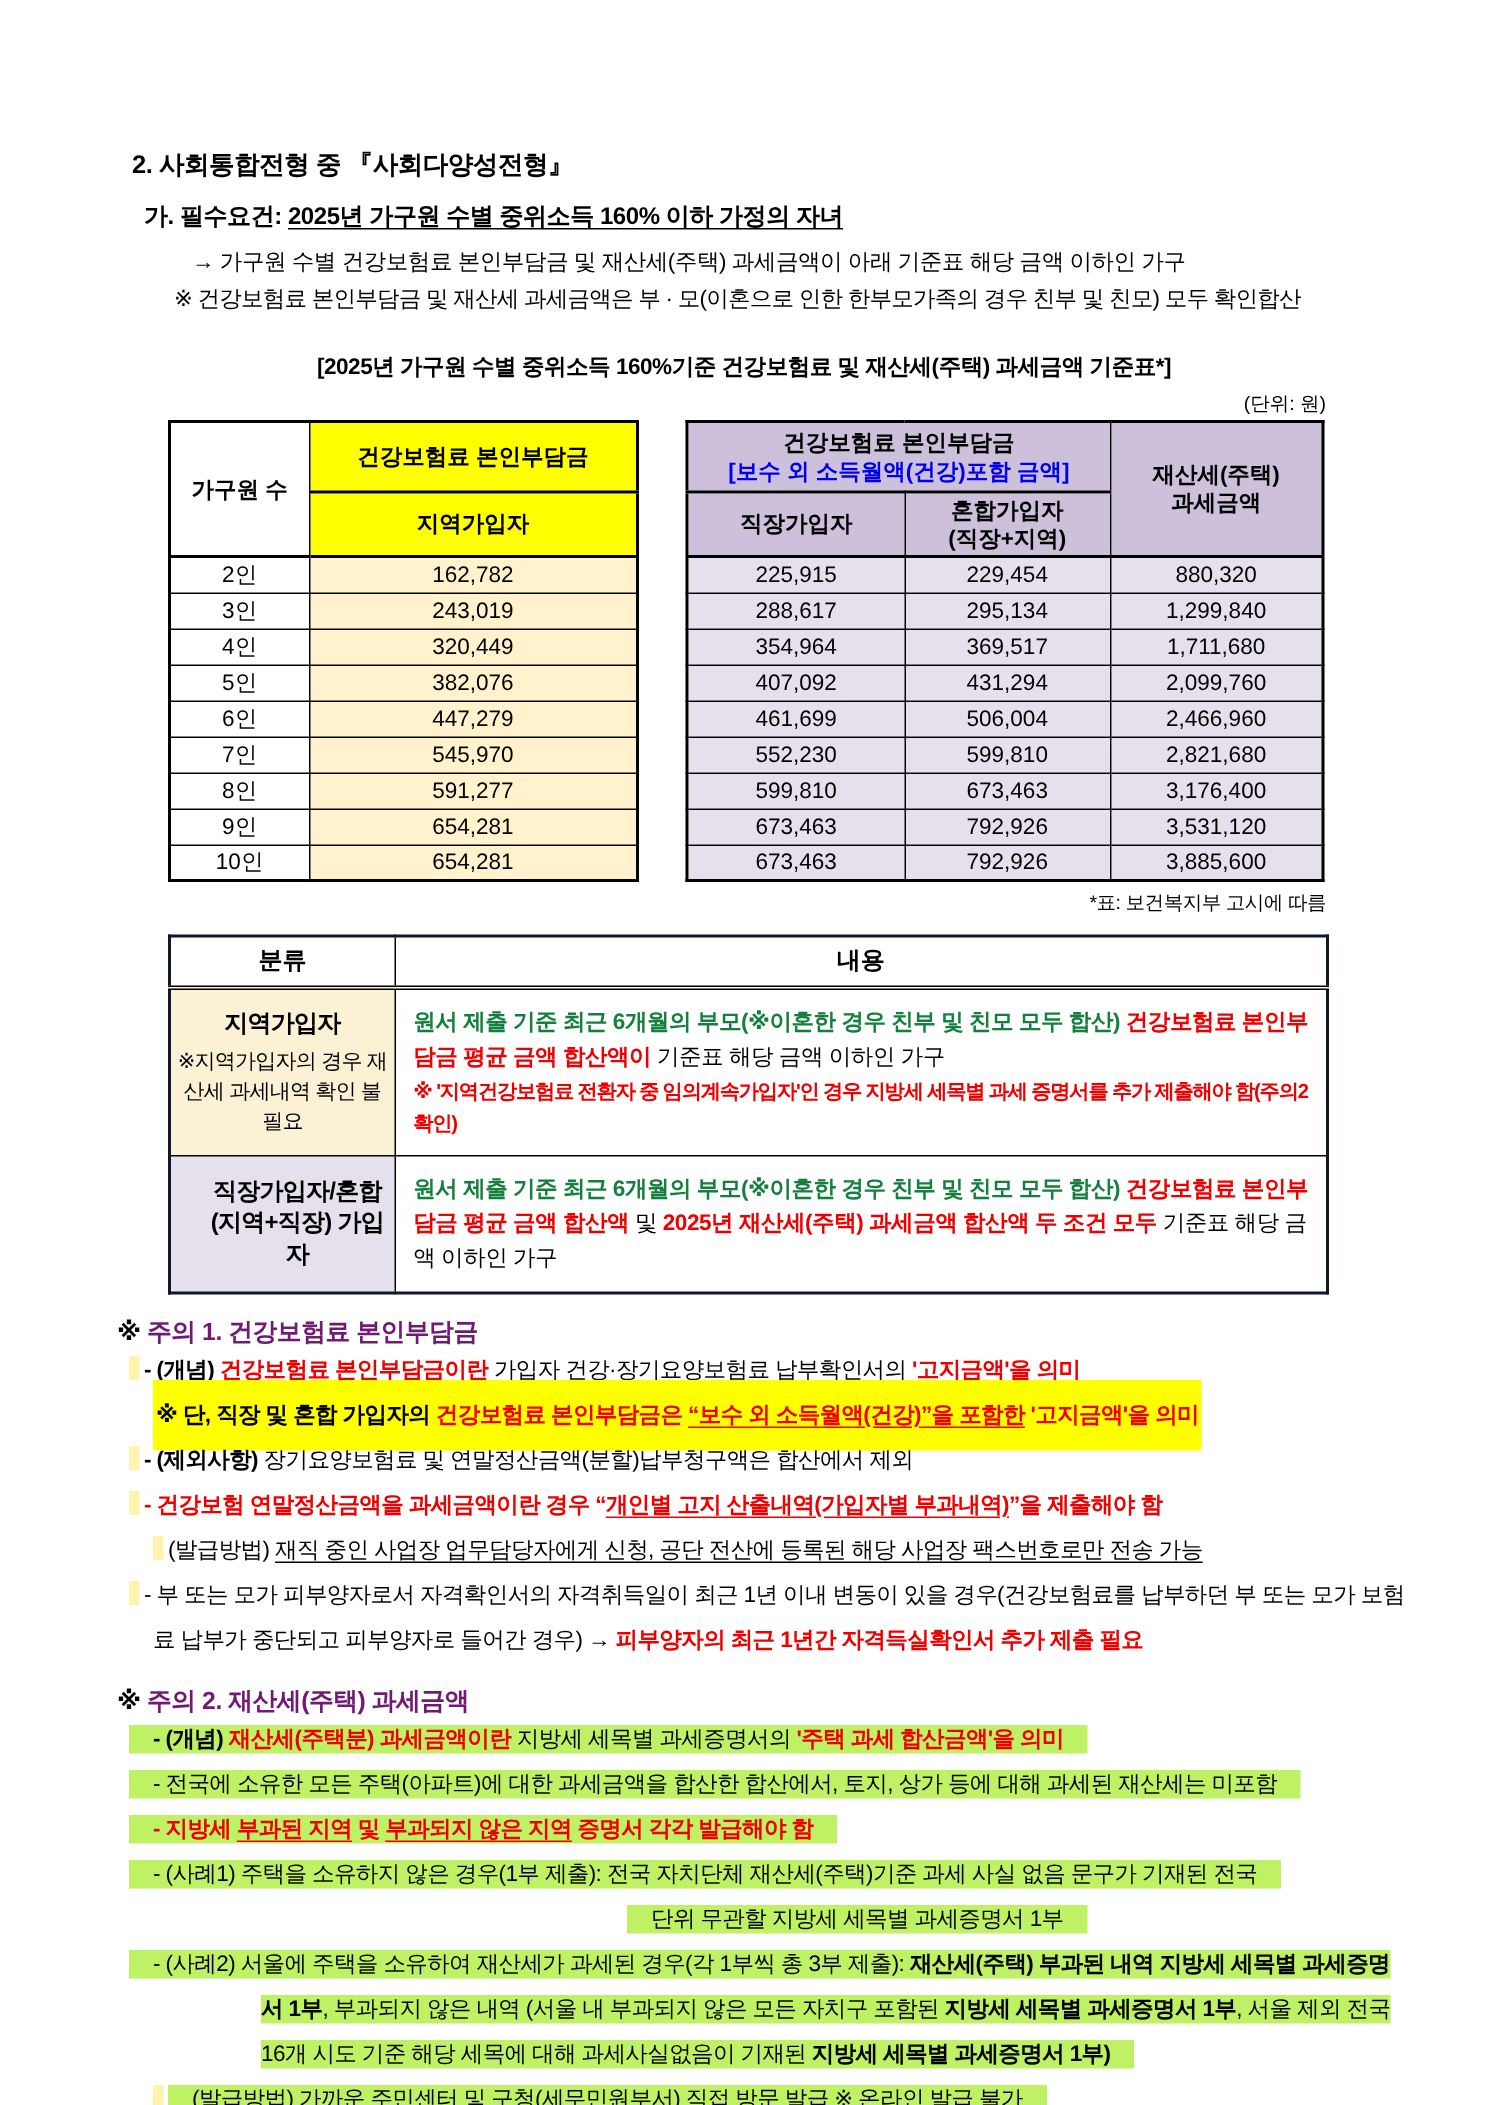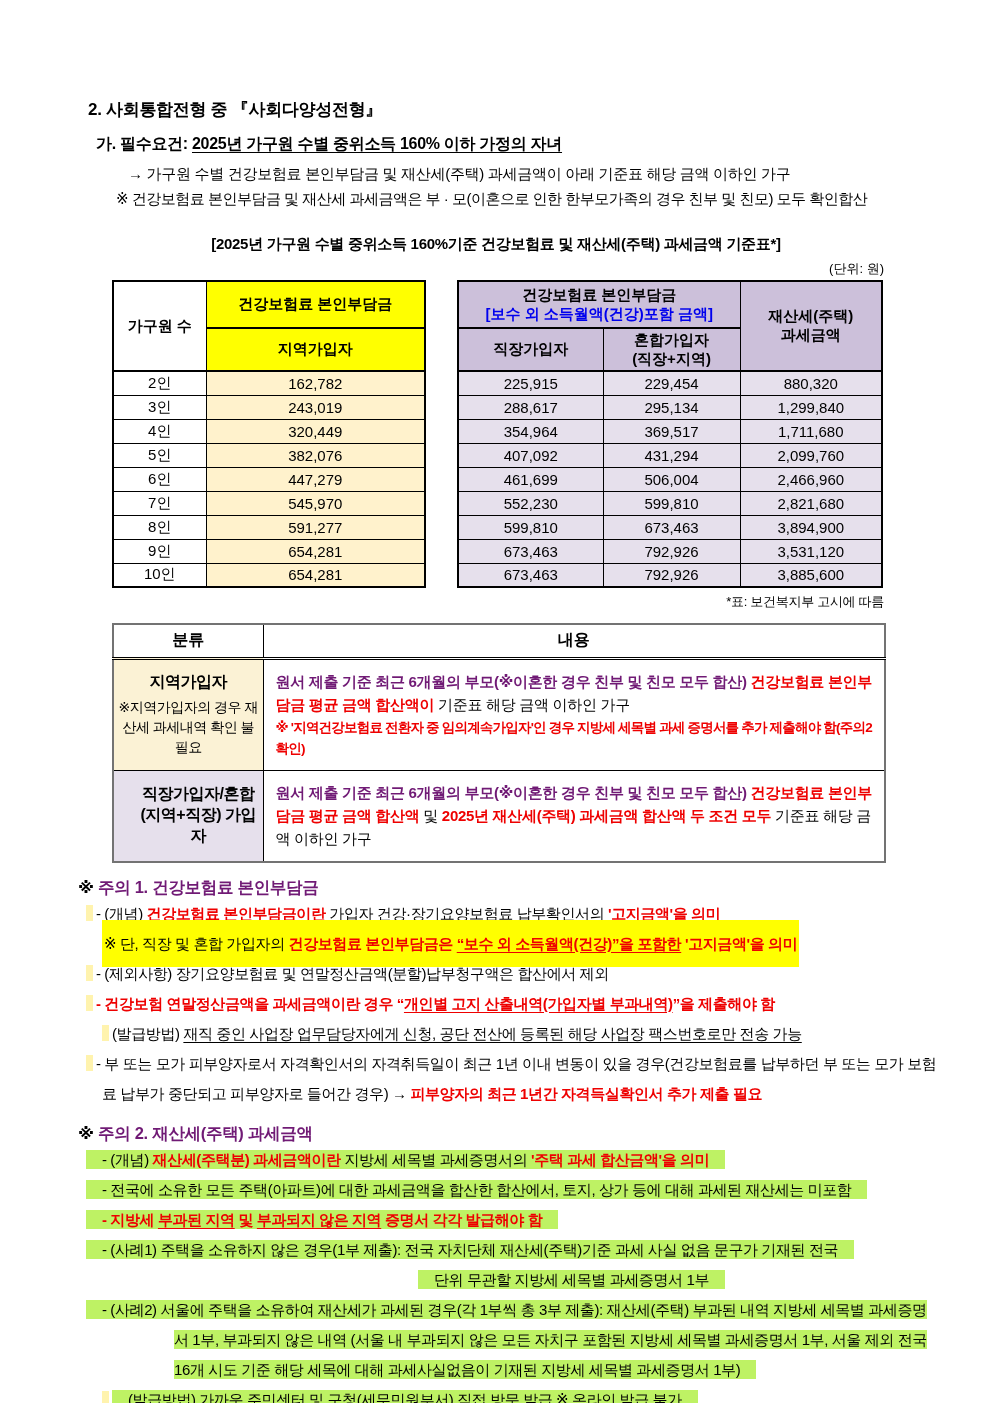--- a/index.html
+++ b/index.html
@@ -34,44 +34,44 @@
   tr.hr1 td { height:47px; border-bottom-width:2px; }
   tr.hr2 td { height:43px; border-bottom-width:2px; }
   tr.dr  td { height:24px; }
   td.hc { background:#fff; }
   td.yc { background:#FFF2CC; }
   td.pc { background:#E6E0EC; }
   .blue { color:#0000EE; }
   .t1-foot { width:772px; margin:5px 0 0 112px; text-align:right; font-size:13px; letter-spacing:-0.3px; }
 
   
-  table.t2 { border-collapse:collapse; table-layout:fixed; margin:12px 0 0 112px; border:2px solid #737373; }
+  table.t2 { border-collapse:collapse; table-layout:fixed; margin:12px 0 0 112px; border:2px solid #0f172a; }
   table.t2 td { border:1px solid #000; vertical-align:middle; }
   tr.t2h td { height:34px; text-align:center; font-size:16px; font-weight:bold;
               border-bottom:3px double #000; background:#fff; }
   td.lab { width:150px; text-align:center; padding:6px 4px; }
   td.lab.cream { background:#FBF2D5; }
   td.lab.purp  { background:#E6E0EC;padding-left:24px; }
   .lab-title { font-size:16px; font-weight:bold; letter-spacing:-0.5px; }
   .lab-note  { margin-top:4px; font-size:14px; color:#000000; line-height:1.45; letter-spacing:-0.5px; }
   td.cont { width:622px; padding:10px 12px; background:#fff; font-size:15px; line-height:1.55; letter-spacing:-0.3px; }
-  .seg-b { color:#701a75; font-weight:bold; }
+  .seg-b { color:#15803d; font-weight:bold; }
   .seg-r { color:#EE0000; font-weight:bold; }
   .cont-note { margin-top:2px; font-size:13.5px; font-weight:bold; color:#EE0000; letter-spacing:-0.8px; }
 
   
   .notice { width:860px; margin-left:78px; }
   .n-head { margin-top:14px; font-size:16.5px; font-weight:bold; letter-spacing:-0.3px; }
   .n-head .blue { color:#701a75; }
   .nline { font-size:15px; line-height:30px; letter-spacing:-0.4px;
            padding-left:24px; text-indent:-16px; }
   .nline.noindent { padding-left:24px; text-indent:0; }
   .mark { display:inline-block; width:7px; height:16px; background:#FFF3AE;
           vertical-align:-2px; margin-right:3px; }
-  .bold { font-weight:normal; }
+  .bold { font-weight:bold; }
   .red  { color:#EE0000; font-weight:bold; }
   .u    { text-decoration:underline; text-underline-offset:3px; }
   .hl-yellow { background:#FFFF00; padding:15px 2px; }
   .hl-pale   { background:#bef264; padding:1px 16px; }
   .hang2 { padding-left:96px; text-indent:-88px; }
   .center-cont { text-align:left; padding-left:340px; text-indent:0; }
 </style>
 </head>
 <body>
 
@@ -193,21 +193,21 @@
             <td class="pc">2,466,960</td>
           </tr>
       <tr class="dr">
             <td class="pc">552,230</td>
             <td class="pc">599,810</td>
             <td class="pc">2,821,680</td>
           </tr>
       <tr class="dr">
             <td class="pc">599,810</td>
             <td class="pc">673,463</td>
-            <td class="pc">3,894,900</td>
+            <td class="pc">3,176,400</td>
           </tr>
       <tr class="dr">
             <td class="pc">673,463</td>
             <td class="pc">792,926</td>
             <td class="pc">3,531,120</td>
           </tr>
       <tr class="dr">
             <td class="pc">673,463</td>
             <td class="pc">792,926</td>
             <td class="pc">3,885,600</td>

